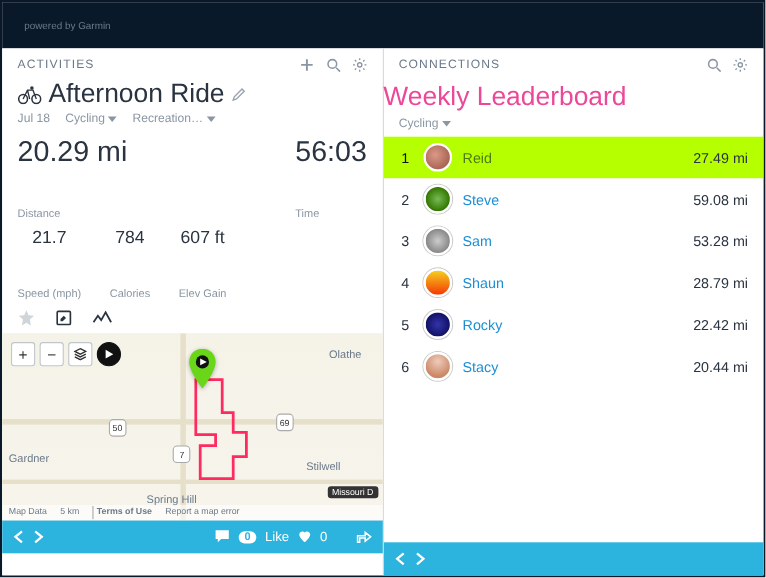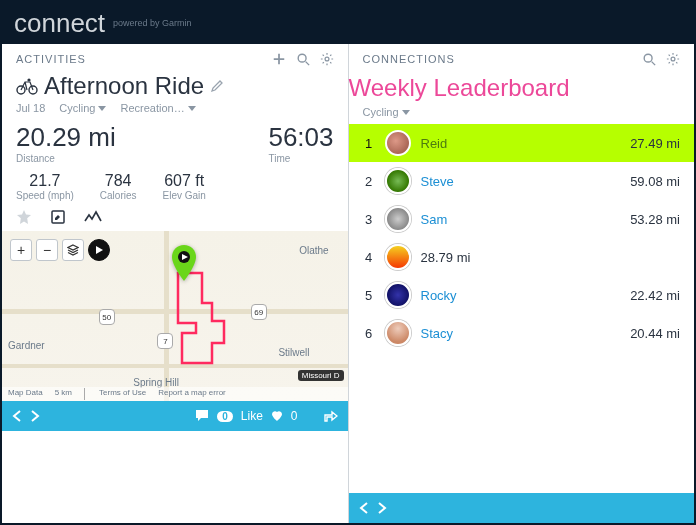--- a/index.html
+++ b/index.html
@@ -15,21 +15,21 @@
 .panel-title { font-size: 11px; letter-spacing: 1px; color: #6b7a8a; flex: 1; }
 .panel-icons { display: flex; gap: 10px; color: #8a96a3; }
 .panel-icons svg, .panel-icons span { width: 14px; height: 14px; cursor: pointer; }
 
 .act-title-row { display: flex; align-items: center; padding: 2px 14px 0; gap: 6px; }
 .act-title { font-size: 24px; color: #2a3340; font-weight: 400; }
 .pencil { color: #9aa4af; }
 .meta-row { display: flex; gap: 14px; padding: 2px 14px 6px; font-size: 11px; color: #8a96a3; align-items:center; }
 .meta-drop { display:flex; align-items:center; gap:3px; cursor:pointer; }
 .stats { display: flex; padding: 2px 14px 2px; gap: 24px;}
-.stat { display: flex; flex-direction: column; }
+.stat { display: flex; flex-direction: column; gap: 36px; }
 .stat-val { font-size: 26px; color: #2a3340; font-weight: 300; white-space:nowrap;}
 .stat-lbl { font-size: 10px; color: #8a96a3; }
 .stats2 { display:flex; padding: 6px 14px 4px; gap:26px; }
 .stat2-val { font-size: 16px; color:#2a3340;text-align:center; }
 .icon-row { display:flex; gap:18px; padding: 4px 14px 6px; color:#5a6470; align-items:center; }
 .icon-row .star { color:#c0c6cc; }
 
 .map { position: relative; height: 170px; overflow:hidden; background: #f3f1ea; }
 .map-bg { position:absolute; inset:0; background: linear-gradient(#f5f2e8,#f7f4ec); }
 .road { position:absolute; background:#e6dfca; }
@@ -82,21 +82,20 @@
 .av6 { background: radial-gradient(circle at 50% 30%, #ecb, #c86 70%); }
 
 svg { display:block; }
 .tri { width:0;height:0;border-left:4px solid transparent;border-right:4px solid transparent;border-top:5px solid #8a96a3; }
 </style>
 </head>
 <body>
 
 <div class="frame">
   <div class="topbar">
-    <span class="brand">connect</span>
     <span class="brand-sub">powered by Garmin</span>
   </div>
   <div class="cols">
 
     <div class="panel">
       <div class="panel-head">
         <div class="panel-title">ACTIVITIES</div>
         <div class="panel-icons">
           <span>
               <svg viewBox="0 0 16 16">
@@ -227,21 +226,21 @@
             </div>
           <div class="mc play">
               <svg width="10" height="10" viewBox="0 0 10 10">
                 <path d="M2 1l7 4-7 4z" fill="#fff"></path>
               </svg>
             </div>
         </div>
         <div class="map-foot">
           <span>Map Data</span>
           <span>5 km</span>
-          <span style="border-left:1px solid #aaa;padding-left:14px;">Terms of Use</span>
+          <span style="border-left:1px solid #aaa;padding-left:3px;font-weight:bold;">Terms of Use</span>
           <span>Report a map error</span>
         </div>
       </div>
 
       <div class="footer-bar">
         <span>
             <svg width="10" height="12" viewBox="0 0 10 12">
               <path d="M8 1L2 6l6 5" fill="none" stroke="#fff" stroke-width="2"></path>
             </svg>
           </span>
@@ -312,20 +311,21 @@
         </div>
         <div class="lb-row">
           <span class="rank">3</span>
           <span class="avatar av3"></span>
           <span class="lb-name">Sam</span>
           <span class="lb-dist">53.28 mi</span>
         </div>
         <div class="lb-row">
           <span class="rank">4</span>
           <span class="avatar av4"></span>
+          <span class="lb-name">Shaun</span>
           <span class="lb-dist">28.79 mi</span>
         </div>
         <div class="lb-row">
           <span class="rank">5</span>
           <span class="avatar av5"></span>
           <span class="lb-name">Rocky</span>
           <span class="lb-dist">22.42 mi</span>
         </div>
         <div class="lb-row">
           <span class="rank">6</span>

